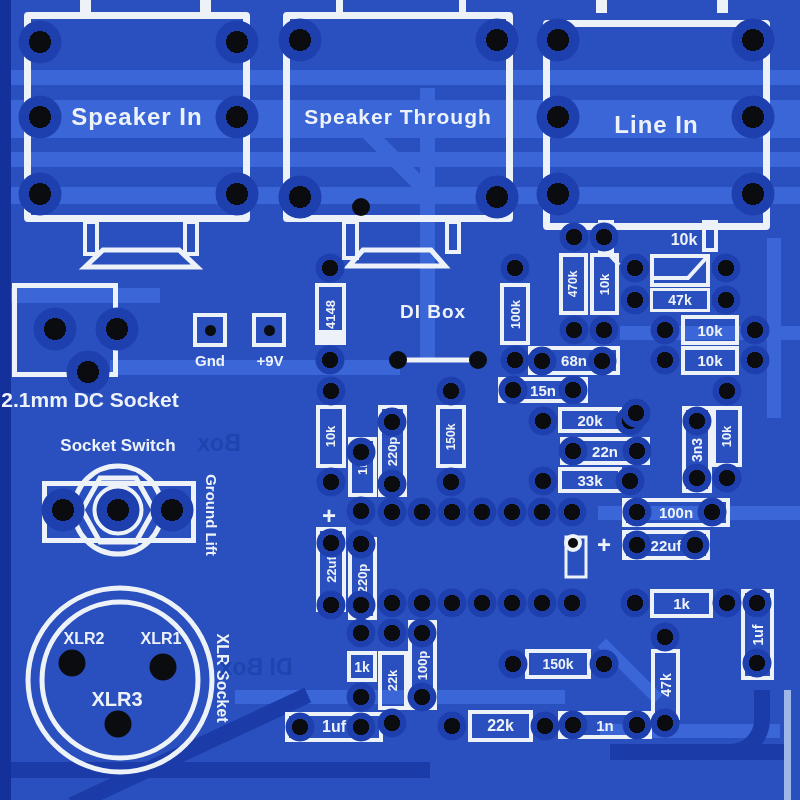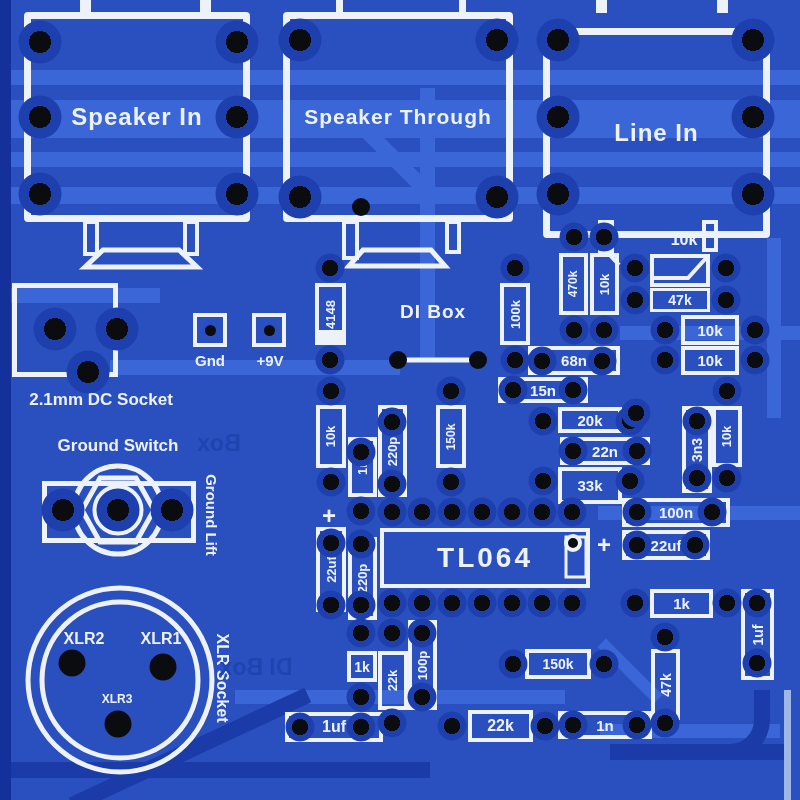--- a/index.html
+++ b/index.html
@@ -62,26 +62,26 @@
   <div class="trw" style="left:784px;top:690px;width:7px;height:110px;"></div>
 
   <div class="trd" style="left:0;top:0;width:11px;height:800px;background:#14309a;"></div>
 
   <div class="jack" style="left:24px;top:12px;width:212px;height:196px;">
     <span style="font-size:24px;">Speaker In</span>
   </div>
   <div class="jack" style="left:283px;top:12px;width:216px;height:196px;">
     <span style="font-size:21px;">Speaker Through</span>
   </div>
-  <div class="jack" style="left:543px;top:28px;width:213px;height:196px;">
+  <div class="jack" style="left:543px;top:20px;width:213px;height:196px;">
     <span style="font-size:24px;">Line In</span>
   </div>
 
   <div class="jack" style="left:12px;top:283px;width:96px;height:84px;border-width:5px;border-radius:0;"></div>
-  <div class="lbl" style="left:101px;top:400px;font-size:17px;">2.1mm DC Socket</div>
+  <div class="lbl" style="left:90px;top:400px;font-size:21px;">2.1mm DC Socket</div>
 
   <div class="sqpad" style="left:210px;top:330px;">
       <i></i>
     </div>
   <div class="sqpad" style="left:269px;top:330px;">
       <i></i>
     </div>
   <div class="lbl" style="left:210px;top:360px;font-size:15px;">Gnd</div>
   <div class="lbl" style="left:270px;top:360px;font-size:15px;">+9V</div>
 
@@ -117,21 +117,21 @@
     </div>
   <div class="cb" style="left:498px;top:377px;width:90px;height:26px;">
       <span>15n</span>
     </div>
   <div class="cb" style="left:558px;top:407px;width:64px;height:26px;">
       <span>20k</span>
     </div>
   <div class="cb" style="left:560px;top:437px;width:90px;height:28px;">
       <span>22n</span>
     </div>
-  <div class="cb" style="left:558px;top:467px;width:64px;height:37px;">
+  <div class="cb" style="left:558px;top:467px;width:64px;height:26px;">
       <span>33k</span>
     </div>
   <div class="cb v" style="left:682px;top:406px;width:30px;height:87px;">
       <span style="font-size:14px;">3n3</span>
     </div>
   <div class="cb v" style="left:712px;top:406px;width:30px;height:61px;">
       <span style="font-size:13px;">10k</span>
     </div>
   <div class="cb" style="left:622px;top:498px;width:108px;height:29px;">
       <span>100n</span>
@@ -154,23 +154,20 @@
       <span style="font-size:12px;">150k</span>
     </div>
   <div class="lbl" style="left:329px;top:516px;font-size:24px;">+</div>
   <div class="cb v" style="left:316px;top:527px;width:30px;height:85px;">
       <span style="font-size:13px;">22uf</span>
     </div>
   <div class="cb v" style="left:348px;top:537px;width:29px;height:83px;">
       <span style="font-size:13px;">220p</span>
     </div>
 
-  <div class="cb" style="left:380px;top:528px;width:210px;height:60px;">
-    <span style="font-size:28px;letter-spacing:3px;">TL064</span>
-  </div>
 
   <div class="cb" style="left:347px;top:651px;width:30px;height:31px;">
       <span style="font-size:14px;">1k</span>
     </div>
   <div class="cb v" style="left:378px;top:651px;width:30px;height:59px;">
       <span style="font-size:13px;">22k</span>
     </div>
   <div class="cb v" style="left:408px;top:620px;width:29px;height:90px;">
       <span style="font-size:13px;">100p</span>
     </div>
@@ -190,26 +187,26 @@
       <span style="font-size:15px;">1k</span>
     </div>
   <div class="cb v" style="left:741px;top:589px;width:33px;height:91px;">
       <span style="font-size:14px;">1uf</span>
     </div>
   <div class="cb" style="left:558px;top:711px;width:94px;height:28px;">
       <span>1n</span>
     </div>
 
   <div class="jack" style="left:42px;top:481px;width:144px;height:52px;border-width:5px;border-radius:0;"></div>
-  <div class="lbl" style="left:118px;top:446px;font-size:17px;">Ground Switch</div>
+  <div class="lbl" style="left:118px;top:446px;font-size:17px;">Socket Switch</div>
   <div class="lbl rot90" style="left:211px;top:515px;font-size:15px;">Ground Lift</div>
 
   <div class="lbl" style="left:84px;top:639px;font-size:16px;">XLR2</div>
   <div class="lbl" style="left:161px;top:639px;font-size:16px;">XLR1</div>
-  <div class="lbl" style="left:117px;top:699px;font-size:12px;">XLR3</div>
+  <div class="lbl" style="left:117px;top:699px;font-size:20px;">XLR3</div>
   <div class="lbl rot90" style="left:222px;top:678px;font-size:16px;">XLR Socket</div>
 
   <div class="mir" style="left:219px;top:443px;font-size:23px;">Box</div>
   <div class="mir" style="left:256px;top:667px;font-size:23px;">DI Box</div>
 
 
   <svg width="800" height="800">
     <g fill="#edf2f9">
       <rect x="80" y="0" width="11" height="13"></rect>
         <rect x="200" y="0" width="11" height="13"></rect>

